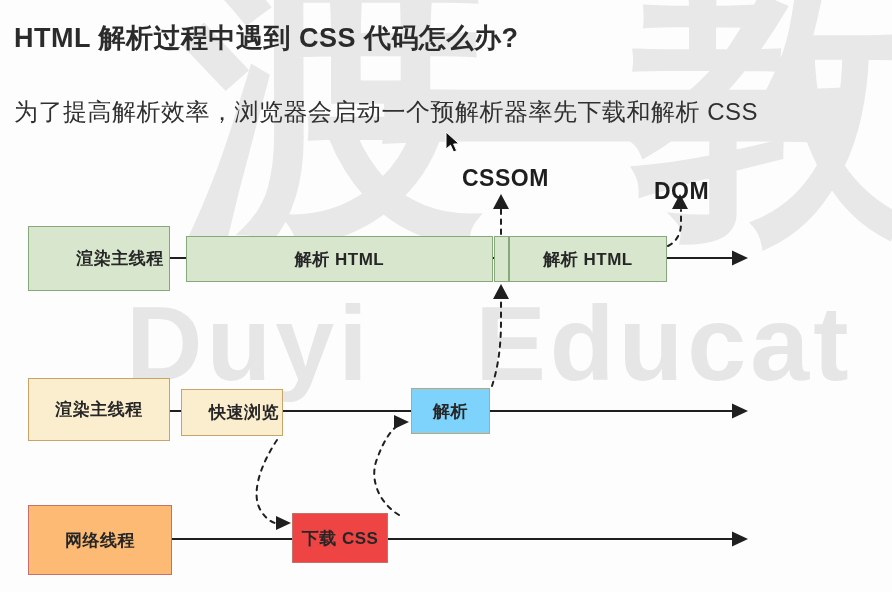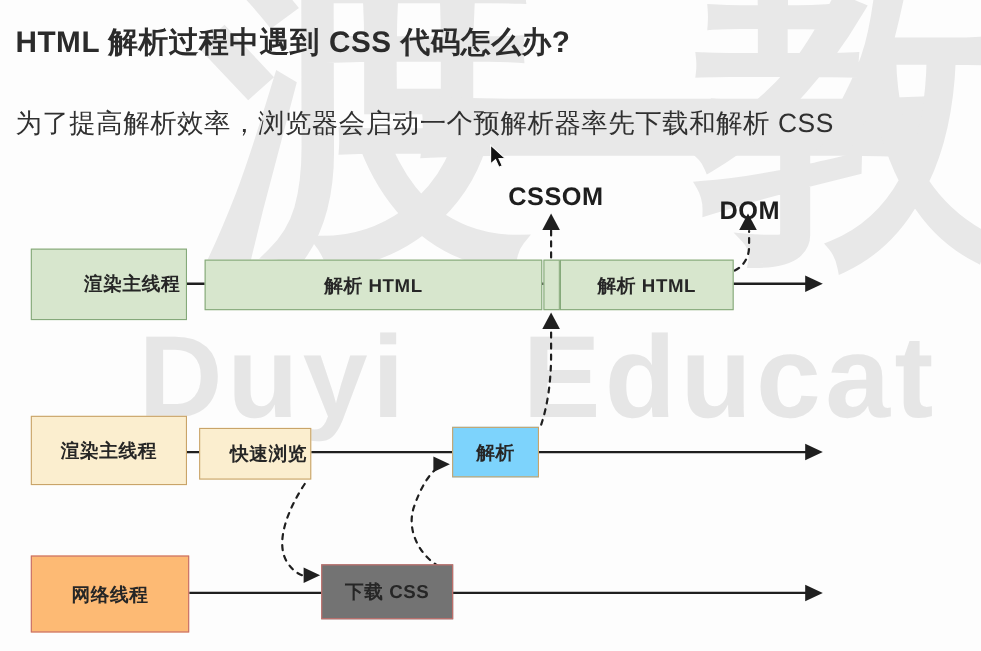--- a/index.html
+++ b/index.html
@@ -99,19 +99,19 @@
   <div class="dbox" style="left: 28px; top: 226px; width: 142px; height: 65px; background-color: rgb(215, 230, 205); border-color: rgb(133, 169, 122); padding-left: 42px;">渲染主线程</div>
   <div class="dbox" style="left: 186px; top: 236px; width: 307px; height: 46px; background-color: rgb(215, 230, 205); border-color: rgb(133, 169, 122);">解析 HTML</div>
   <div class="dbox" style="left: 494px; top: 236px; width: 15px; height: 46px; background-color: rgb(215, 230, 205); border-color: rgb(133, 169, 122);"></div>
   <div class="dbox" style="left: 509px; top: 236px; width: 158px; height: 46px; background-color: rgb(215, 230, 205); border-color: rgb(133, 169, 122);">解析 HTML</div>
 
   <div class="dbox" style="left: 28px; top: 378px; width: 142px; height: 63px; background-color: rgb(251, 238, 207); border-color: rgb(201, 164, 105);">渲染主线程</div>
   <div class="dbox" style="left: 181px; top: 389px; width: 102px; height: 47px; background-color: rgb(251, 238, 207); border-color: rgb(201, 164, 105); padding-left: 24px;">快速浏览</div>
   <div class="dbox" style="left: 411px; top: 388px; width: 79px; height: 46px; background-color: #7dd3fc; border-color: rgb(201, 164, 105);">解析</div>
 
   <div class="dbox" style="left: 28px; top: 505px; width: 144px; height: 70px; background-color: #fdba74; border-color: rgb(199, 111, 107);">网络线程</div>
-  <div class="dbox" style="left: 292px; top: 513px; width: 120px; height: 50px; background-color: #737373; border-color: rgb(199, 111, 107);">下载 CSS</div>
+  <div class="dbox" style="left: 292px; top: 513px; width: 96px; height: 50px; background-color: #ef4444; border-color: rgb(199, 111, 107);">下载 CSS</div>
 
   <svg class="cursor" width="20" height="24" viewBox="0 0 20 24">
     <path d="M3 1 L3 18 L7.5 14.2 L10.6 21 L13.6 19.6 L10.6 13 L16 12.8 Z" fill="#111" stroke="#fdfdfd" stroke-width="1"></path>
   </svg>
 
 </div>
 
 </body></html>

